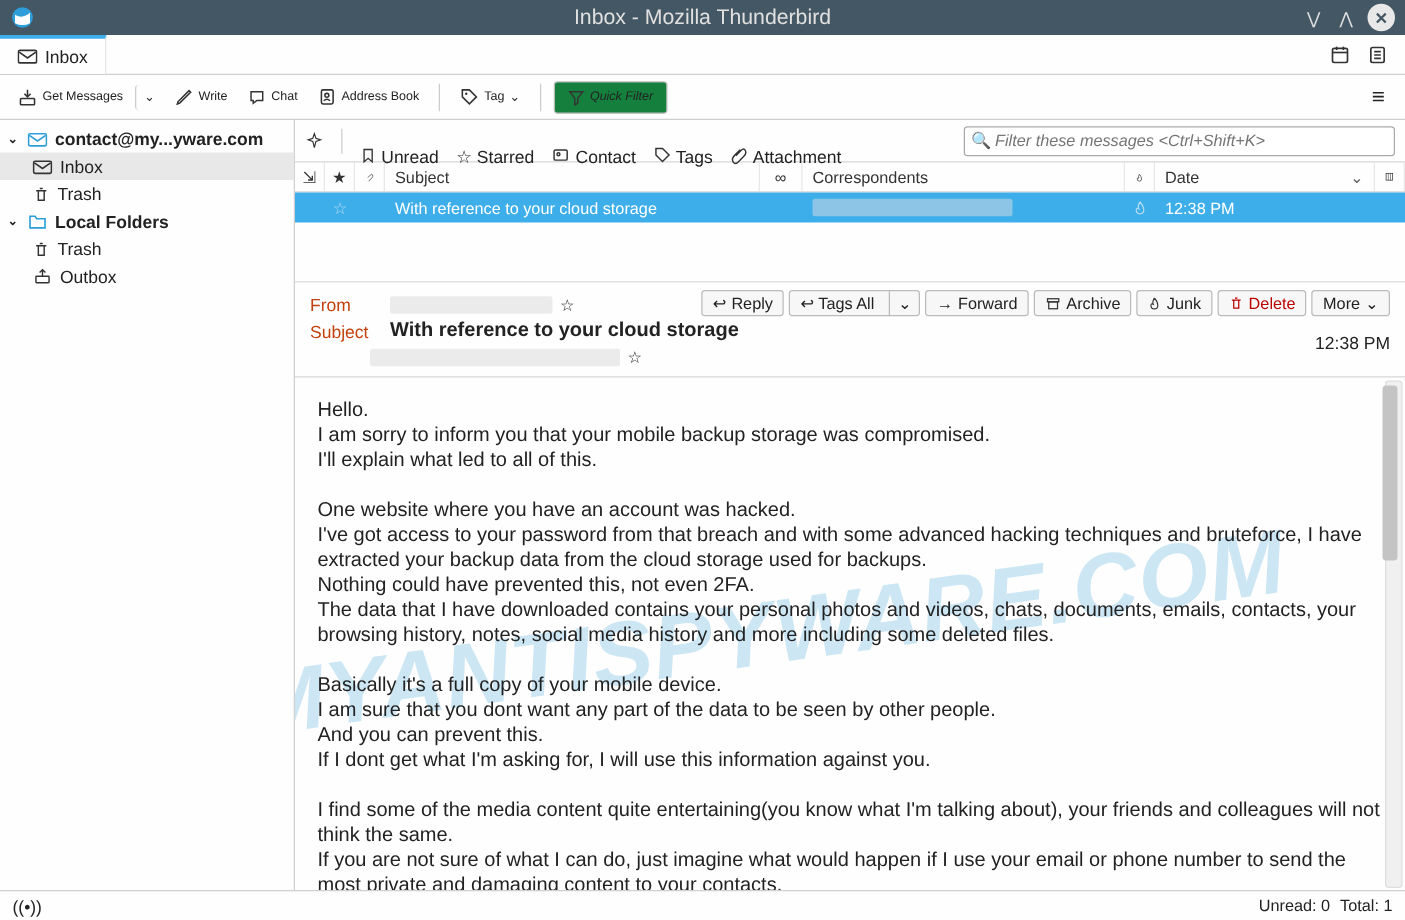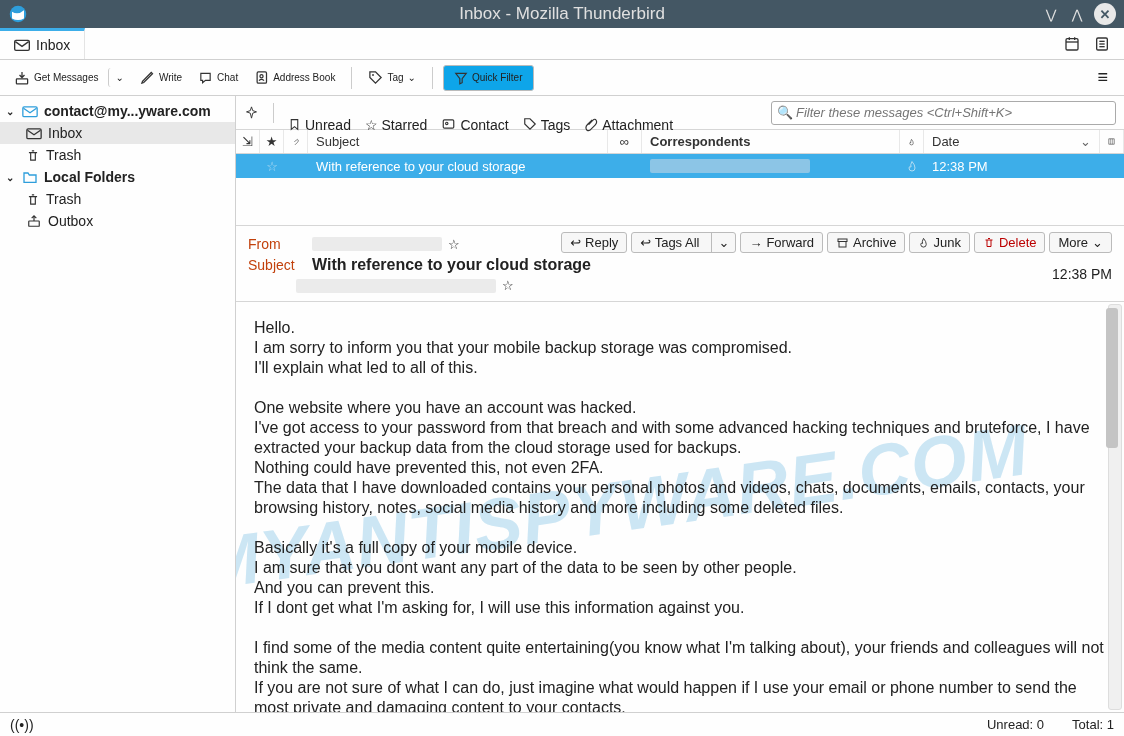--- a/index.html
+++ b/index.html
@@ -18,21 +18,21 @@
 .tab { display:flex; align-items:center; gap:6px; padding:0 14px; border-right:1px solid #e4e4e4; font-size:14px; border-top:3px solid #3daee9; background:#fefefe;}
 .tabrow .spacer{flex:1;}
 .tabrow .endicons{display:flex; align-items:center; gap:14px; padding-right:14px;}
 .tabrow .endicons span{font-size:16px; color:#333;}
 
 
 .toolbar { background:#fefefe; height:36px; display:flex; align-items:center; padding:0 8px; gap:4px; border-bottom:1px solid #d0d0d0;}
 .tbtn { display:flex; align-items:center; gap:4px; padding:4px 6px; font-size:10px; border-radius:3px;}
 .tbtn .ico{font-size:15px;}
 .tbdiv{width:1px; height:22px; background:#ccc; margin:0 6px;}
-.tbtn.quick{border:1px solid #bbb; padding:5px 10px; background:#0ea5e9;}
+.tbtn.quick{border:1px solid #bbb; padding:5px 10px; background:#15803d;font-style:italic;}
 .hamburger{margin-left:auto; font-size:18px; padding:0 8px;}
 
 
 .main{flex:1; display:flex; overflow:hidden;}
 .sidebar{width:236px; background:#fefefe; border-right:1px solid #d0d0d0; padding-top:4px; font-size:14px;}
 .sidebar .row{display:flex; align-items:center; gap:6px; padding:3px 6px;}
 .sidebar .row.l1{padding-left:6px;}
 .sidebar .row.l2{padding-left:26px;}
 .sidebar .row.bold{font-weight:bold;}
 .sidebar .row.sel{background:#e8e8e8;}
@@ -47,21 +47,21 @@
 .filterbar .vdiv{width:1px; height:20px; background:#ccc;}
 .filterbar .search{margin-left:auto; width:345px; }
 .filterbar .search input{width:100%; height:24px; border:1px solid #aaa; border-radius:3px; padding:0 6px 0 24px; font-size:13px; font-style:italic; color:#888;}
 .filterbar .search{position:relative;}
 .filterbar .search .sico{position:absolute; left:6px; top:4px; color:#888; font-size:13px;}
 
 
 .msgheader{height:24px; display:flex; align-items:center; font-size:13px; border-bottom:1px solid #d6d6d6; color:#333;}
 .msgheader .col{padding:0 8px; display:flex; align-items:center; gap:4px;}
 .col.c0{width:24px; justify-content:center;} .col.c1{width:24px;justify-content:center;} .col.c2{width:24px;justify-content:center;}
-.col.csub{width:300px;} .col.clink{width:34px;justify-content:center;} .col.ccorr{width:258px;font-weight:bold;}
+.col.csub{width:300px;} .col.clink{width:34px;justify-content:center;} .col.ccorr{width:258px;}
 .col.cfire{width:24px;justify-content:center;} .col.cdate{flex:1;}
 .msgheader .col{border-right:1px solid #e8e8e8; height:100%;}
 
 .msgrow{height:24px; display:flex; align-items:center; font-size:13px; background:#3daee9; color:#fff;}
 .msgrow .col{padding:0 8px; display:flex; align-items:center; gap:4px;}
 .blur{background:#8cc5e6; height:14px; border-radius:2px;}
 
 .msglistspace{height:48px; border-bottom:1px solid #d6d6d6;}
 
 
@@ -82,21 +82,21 @@
 .bodywrap{flex:1; overflow-y:auto; position:relative;}
 .bodycontent{padding:16px 18px; font-size:16px; line-height:1.25; white-space:pre-wrap; font-family:Arial,sans-serif;}
 .scrollbar{position:absolute; right:2px; top:2px; bottom:2px; width:14px; background:#f0f0f0; border:1px solid #ddd; border-radius:3px;}
 .scrollthumb{position:absolute; right:3px; top:3px; width:12px; height:140px; background:#c4c4c4; border-radius:3px;}
 
 
 .watermark{position:absolute; left:-40px; top:240px; font-size:72px; font-weight:bold; color:rgba(77,168,218,0.28); transform:rotate(-8deg); pointer-events:none; font-style:italic; letter-spacing:1px; white-space:nowrap;}
 
 
 .statusbar{height:24px; background:#fefefe; border-top:1px solid #d0d0d0; display:flex; align-items:center; padding:0 10px; font-size:13px;}
-.statusbar .sright{margin-left:auto; display:flex; gap:28px;}
+.statusbar .sright{margin-left:auto; display:flex; gap:8px;}
 .sico{font-size:14px;}
 
 svg{display:block;}
 </style>
 </head>
 <body>
 
 <div class="titlebar">
   <span class="logo">
     <svg width="18" height="18" viewBox="0 0 24 24">

